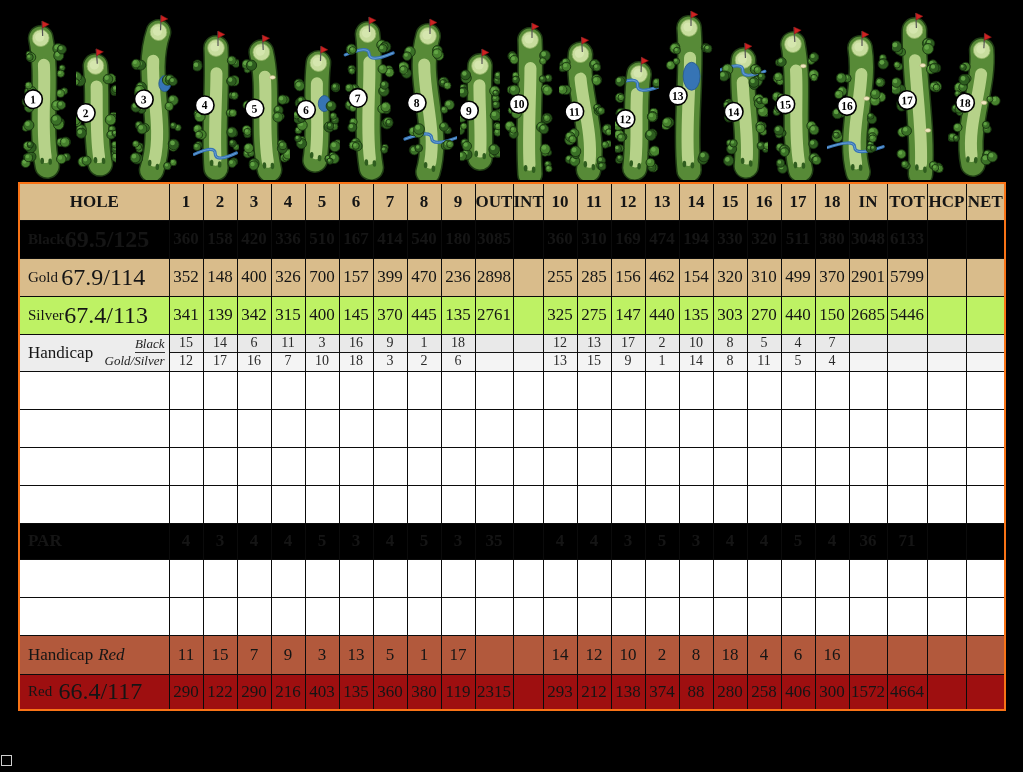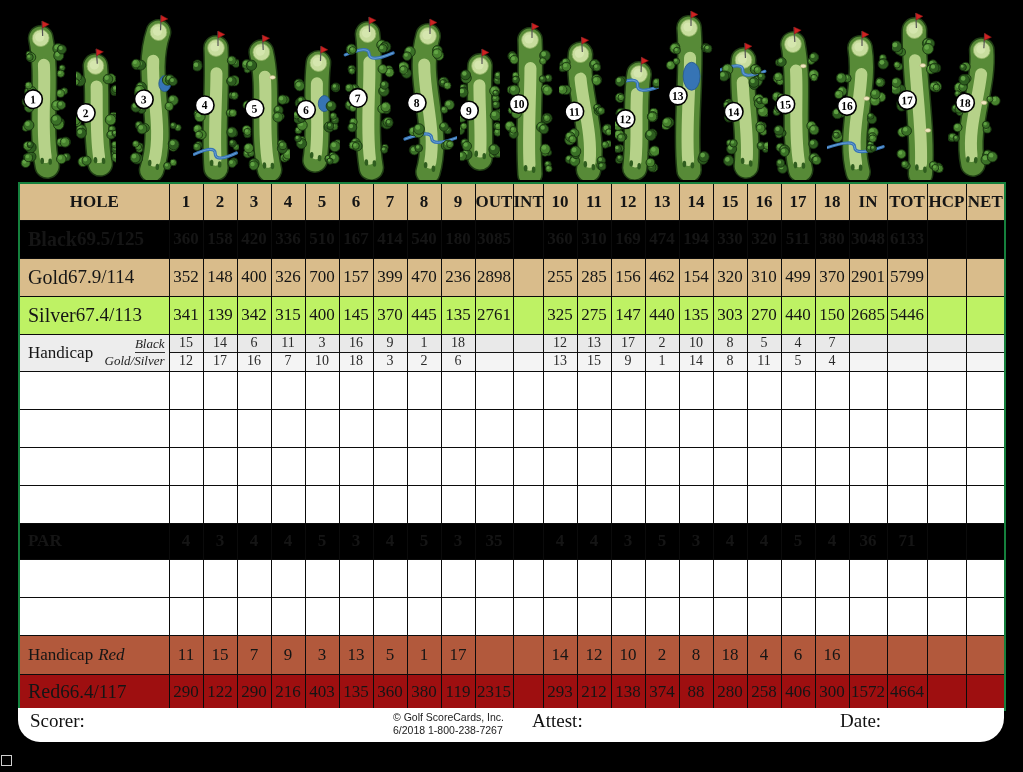--- a/index.html
+++ b/index.html
@@ -1,35 +1,35 @@
 <!DOCTYPE html>
 <html><head>
 <meta charset="utf-8">
 <style>
   html,body{margin:0;padding:0;background:#000;width:1023px;height:772px;overflow:hidden;}
   #stage{position:relative;width:1023px;height:772px;background:#000;font-family:"Liberation Serif",serif;}
   
   #holes-strip{position:absolute;left:18px;top:8px;width:986px;height:172px;display:flex;justify-content:space-between;align-items:flex-start;}
   #holes-strip svg{display:block;}
   
-  #score-table{position:absolute;left:18px;top:182px;width:986px;border-collapse:collapse;table-layout:fixed;background:#fff;border:2px solid #15803d;}
+  #score-table{position:absolute;left:18px;top:182px;width:986px;border-collapse:collapse;table-layout:fixed;background:#fff;border:2px solid #f97316;}
   #score-table td,#score-table th{border:1.5px solid #0b0b0b;padding:0;text-align:center;font-size:17px;color:#151515;overflow:hidden;white-space:nowrap;}
   tr.h-head{height:37px;} tr.h-38{height:38px;} tr.h-36{height:36px;} tr.h-39{height:39px;}
   .row-head th{background:#d9bc8b;font-weight:bold;font-size:16.5px;color:#16100a;}
   .row-head th.label-cell{text-align:left;padding-left:6px;}
   .row-black td,.row-par td{background:#000;color:#fff;font-weight:bold;border-color:#000;}
   .row-gold td{background:#d9bc8b;}
   .row-silver td{background:#bef264;}
   .row-empty td{background:#fff;}
   .row-sienna td{background:#b2593c;color:#fdf6ee;font-size:16px;}
   .row-red td{background:#9e0f10;color:#fdf3f0;}
   .label-cell{text-align:left;}
   .tees-label{display:flex;align-items:center;padding-left:8px;}
-  .tees-label .tee-name{font-size:20px;}
-  .tees-label .tee-rating{flex:1;text-align:left;font-size:19px;padding-right:20px;}
+  .tees-label .tee-name{font-size:15px;}
+  .tees-label .tee-rating{flex:1;text-align:center;font-size:24px;padding-right:20px;}
   .row-black .tee-name,.row-black .tee-rating,.row-par .par-name{font-weight:bold;}
   .dual-cell{display:flex;flex-direction:column;height:36px;}
   .dual-top{flex:1;background:#e9e9e9;border-bottom:1.3px solid #141414;font-size:14px;line-height:16px;color:#2a2a2a;}
   .dual-bot{flex:1;background:#f4f4f4;font-size:14px;line-height:16px;color:#2a2a2a;}
   .hcp-label-cell{display:flex;align-items:center;background:#ededed;height:36px;padding-left:8px;}
   .hcp-label-cell .hcp-word{font-size:17px;}
   .hcp-sub{flex:1;display:flex;flex-direction:column;align-items:flex-end;padding-right:4px;font-style:italic;font-size:13px;color:#222;}
   .hcp-sub .sub1{border-bottom:1px solid #333;}
   .sienna-label{display:flex;align-items:center;padding-left:8px;font-size:17px;}
   .sienna-label .lab-it{font-style:italic;margin-left:5px;}
@@ -1974,23 +1974,14 @@
           <td>258</td>
           <td>406</td>
           <td>300</td>
           <td>1572</td>
           <td>4664</td>
           <td></td>
           <td></td>
         </tr>
       </tbody>
   </table>
-  <div id="footer-band">
-    <span id="scorer-label" class="f-label">Scorer:</span>
-    <div id="copyright-block">
-      <div>© Golf ScoreCards, Inc.</div>
-      <div>6/2018   1-800-238-7267</div>
-    </div>
-    <span id="attest-label" class="f-label">Attest:</span>
-    <span id="date-label" class="f-label">Date:</span>
-  </div>
   <div id="reg-mark"></div>
 </div>
 
 </body></html>

